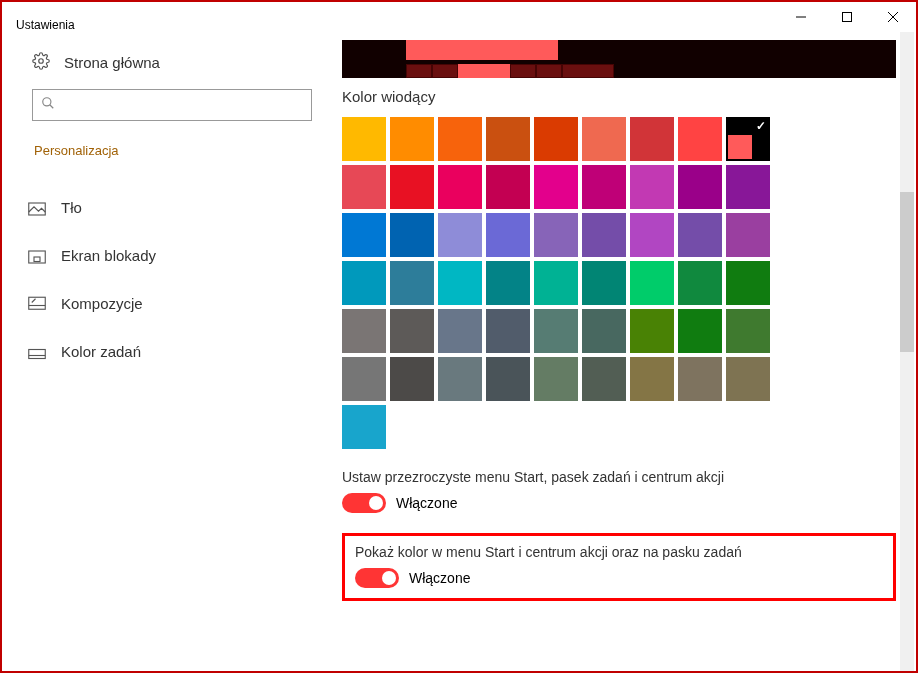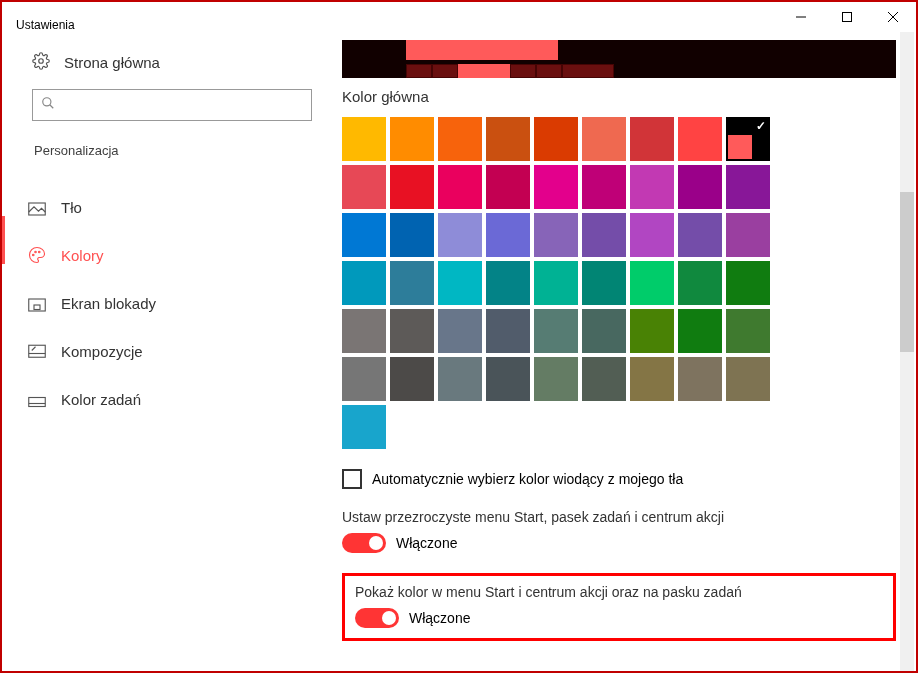--- a/index.html
+++ b/index.html
@@ -7,21 +7,21 @@
 .titlebar { height: 30px; display: flex; align-items: flex-end; justify-content: space-between; padding: 0 0 0 14px; }
 .titlebar-title { font-size: 12px; color: #000; }
 .titlebar-btns { display: flex; }
 .titlebar-btn { width: 46px; height: 30px; display: flex; align-items: center; justify-content: center; cursor: pointer; }
 .titlebar-btn svg { display: block; }
 .content { display: flex; height: calc(100% - 30px); }
 .sidebar { width: 340px; padding: 12px 0 0 0; }
 .home-row { display: flex; align-items: center; padding: 8px 0 16px 30px; gap: 14px; font-size: 15px; color: #333; }
 .searchbox { margin: 0 30px 18px 30px; height: 32px; border: 1px solid #999; display: flex; align-items: center; padding: 0 8px; }
 .searchbox input { flex: 1; border: none; outline: none; font-size: 14px; color: #666; background: transparent; }
-.category { padding: 4px 0 10px 32px; font-size: 13px; color: #404040; }
+.category { padding: 4px 0 10px 32px; font-size: 13px; color: #a16207; }
 .nav-item { display: flex; align-items: flex-end; height: 48px; padding-left: 22px; gap: 14px; font-size: 15px; color: #333; cursor: pointer; border-left: 3px solid transparent; }
 .nav-item.active { border-left: 3px solid #ff5050; color: #ff5050; }
 .nav-item span.icon { width: 20px; display: flex; align-items: center; justify-content: center; }
 .main { flex: 1; position: relative; overflow-y: auto; padding-right: 20px; }
 .preview-bar { margin: 8px 0 10px 0; }
 .preview-row1 { display: flex; gap:0; }
 .preview-row1 > div { height: 20px; background: #110000; }
 .preview-row1 .accent { background: #ff5a5a; width: 152px; }
 .preview-row2 { display: flex; height: 18px; background: #110000; }
 .preview-row2 .cell { width: 26px; height: 14px; border:1px solid #460404; background: #6a0f0f; align-self:flex-end; }
@@ -89,31 +89,20 @@
 
     <div class="nav-item">
       <span class="icon">
           <svg width="18" height="14" viewBox="0 0 24 18" fill="none" stroke="#555" stroke-width="1.5">
             <rect x="1" y="1" width="22" height="16"></rect>
             <polyline points="1,13 8,6 14,12 18,8 23,13"></polyline>
           </svg>
         </span>
       <span>Tło</span>
     </div>
-    <div class="nav-item active">
-      <span class="icon">
-          <svg width="18" height="18" viewBox="0 0 24 24" fill="none" stroke="#ff5050" stroke-width="1.5">
-            <path d="M12 2a10 10 0 1 0 0 20c1.1 0 2-.9 2-2 0-.5-.2-1-.5-1.3a2 2 0 0 1 1.5-3.4H17a5 5 0 0 0 5-5c0-4.6-4.5-8.3-10-8.3z"></path>
-            <circle cx="7" cy="12" r="1"></circle>
-            <circle cx="10" cy="8" r="1"></circle>
-            <circle cx="15" cy="8" r="1"></circle>
-          </svg>
-        </span>
-      <span>Kolory</span>
-    </div>
     <div class="nav-item">
       <span class="icon">
           <svg width="18" height="14" viewBox="0 0 24 18" fill="none" stroke="#555" stroke-width="1.5">
             <rect x="1" y="1" width="22" height="16"></rect>
             <rect x="8" y="9" width="8" height="6"></rect>
           </svg>
         </span>
       <span>Ekran blokady</span>
     </div>
     <div class="nav-item">
@@ -149,21 +138,21 @@
         <div class="cell"></div>
           <div class="cell"></div>
         <div class="cell accent"></div>
           <div class="cell accent"></div>
         <div class="cell"></div>
           <div class="cell"></div>
         <div class="cell" style="width:52px"></div>
       </div>
     </div>
 
-    <div class="section-title">Kolor główna</div>
+    <div class="section-title">Kolor wiodący</div>
 
     <div class="swatches" id="swatch-container">
         <div class="swatch" style="background: rgb(255, 185, 0);"></div>
         <div class="swatch" style="background: rgb(255, 140, 0);"></div>
         <div class="swatch" style="background: rgb(247, 99, 12);"></div>
         <div class="swatch" style="background: rgb(202, 80, 16);"></div>
         <div class="swatch" style="background: rgb(218, 59, 1);"></div>
         <div class="swatch" style="background: rgb(239, 105, 80);"></div>
         <div class="swatch" style="background: rgb(209, 52, 56);"></div>
         <div class="swatch" style="background: rgb(255, 67, 67);"></div>
@@ -211,24 +200,20 @@
         <div class="swatch" style="background: rgb(105, 121, 126);"></div>
         <div class="swatch" style="background: rgb(74, 84, 89);"></div>
         <div class="swatch" style="background: rgb(100, 124, 100);"></div>
         <div class="swatch" style="background: rgb(82, 94, 84);"></div>
         <div class="swatch" style="background: rgb(132, 117, 69);"></div>
         <div class="swatch" style="background: rgb(126, 115, 95);"></div>
         <div class="swatch" style="background: rgb(126, 115, 82);"></div>
         <div class="swatch" style="background: rgb(24, 165, 204);"></div>
       </div>
 
-    <div class="checkbox-row">
-      <div class="checkbox-box"></div>
-      <span>Automatycznie wybierz kolor wiodący z mojego tła</span>
-    </div>
 
     <div class="setting-label">Ustaw przezroczyste menu Start, pasek zadań i centrum akcji</div>
     <div class="toggle-row">
       <div class="toggle"></div>
       <span class="toggle-text">Włączone</span>
     </div>
 
     <div class="highlight-box">
       <div class="setting-label">Pokaż kolor w menu Start i centrum akcji oraz na pasku zadań</div>
       <div class="toggle-row" style="margin-bottom:4px">

